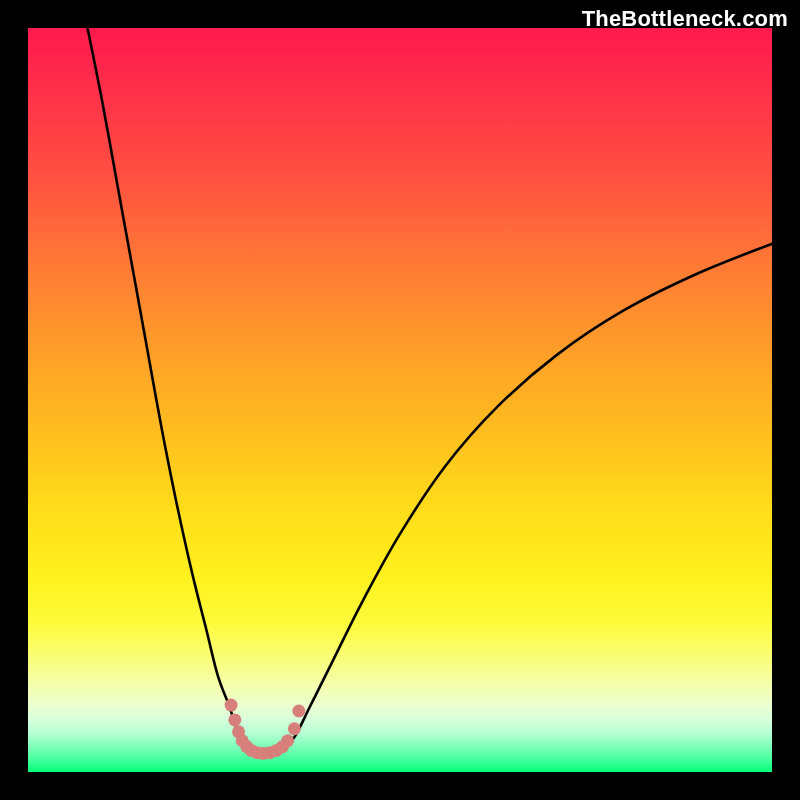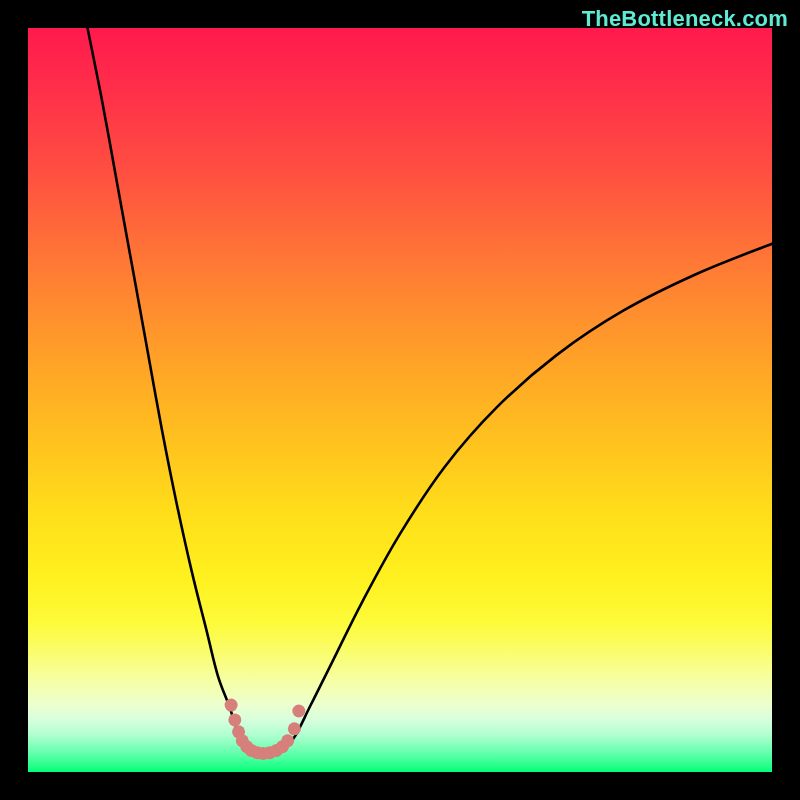--- a/index.html
+++ b/index.html
@@ -51,21 +51,21 @@
   }
   svg.curves {
     position: absolute;
     left: 0; top: 0;
     width: 744px; height: 744px;
   }
   .watermark {
     position: absolute;
     top: 6px;
     right: 12px;
-    color: #5eead4;
+    color: #ffffff;
     font-size: 22px;
     font-weight: 600;
     letter-spacing: 0.2px;
     font-family: Arial, Helvetica, sans-serif;
   }
 </style>
 </head>
 <body>
 
 <div class="frame">

